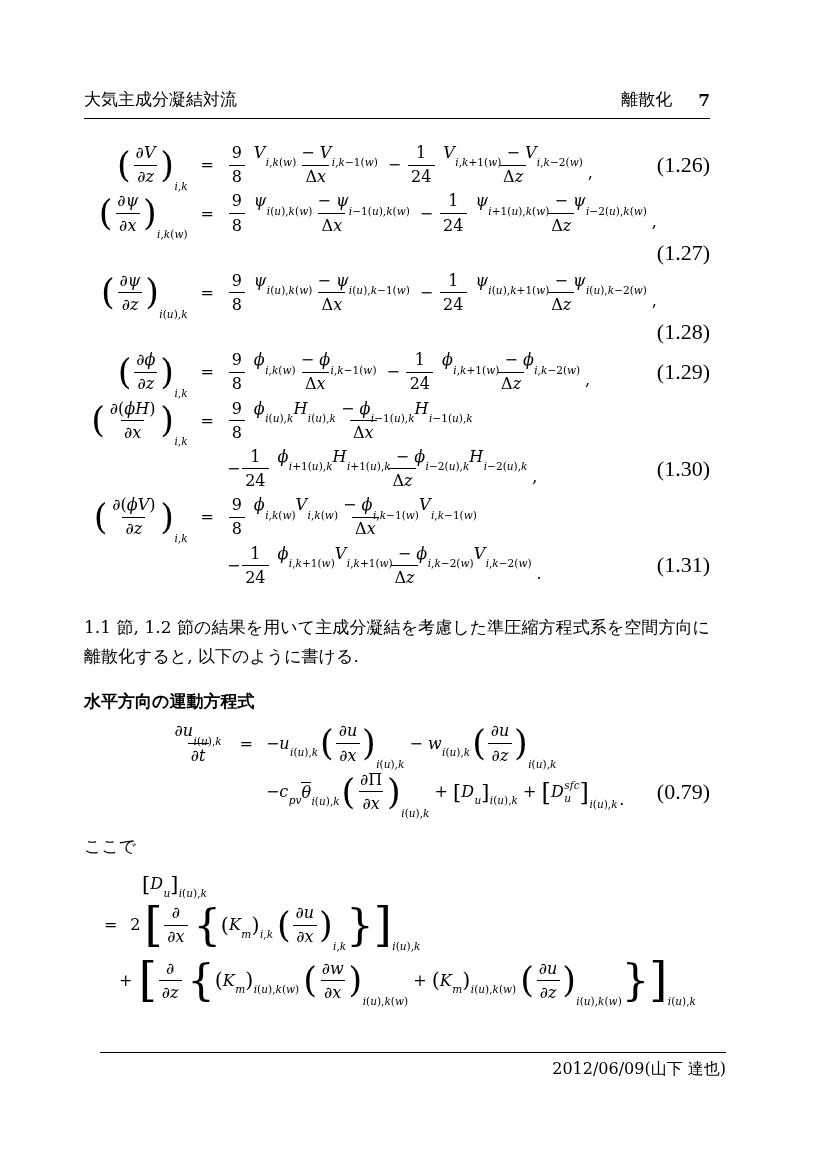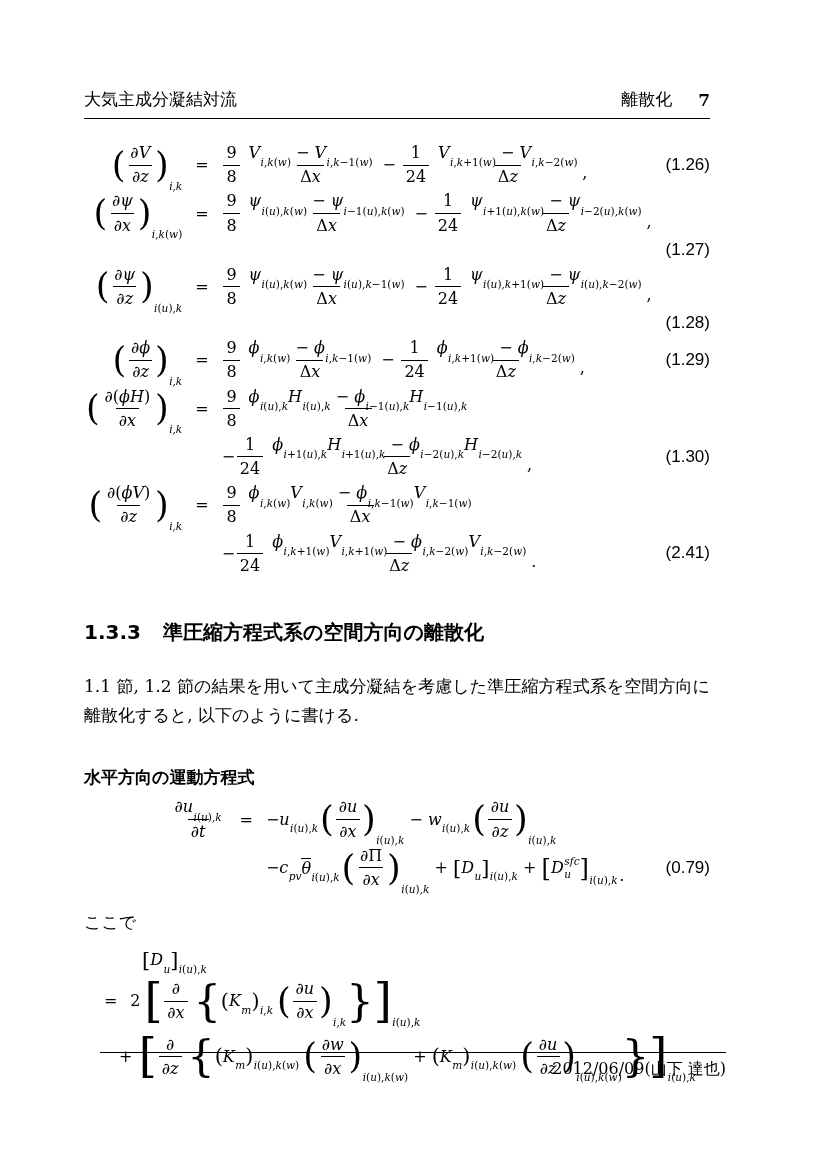--- a/index.html
+++ b/index.html
@@ -12,42 +12,42 @@
   .header-right{display:flex;gap:26px;align-items:center;}
   .pagenum{font-weight:bold;}
 
   
   .eqgrid{display:grid;grid-template-columns:1fr auto auto auto 1fr;align-items:center;
     row-gap:5px;font-family:"DejaVu Serif",serif;font-size:16px;margin-top:24px;}
   .cLHS{justify-self:end;}
   .cREL{padding:0 13px;justify-self:center;font-family:"DejaVu Serif",serif;}
   .cRHS{justify-self:start;}
   .cR{justify-self:end;text-align:right;}
-  .eqnum{font-size:17px;font-family:Liberation Sans, sans-serif;margin-left:14px;}
+  .eqnum{font-size:22px;font-family:Liberation Serif, serif;}
 
   .mrow{display:inline-flex;align-items:center;white-space:nowrap;}
   .mtxt{white-space:pre;}
   .mtxt .it{font-style:italic;}
   .mtxt .up{font-style:normal;}
   .mfrac{display:inline-flex;flex-direction:column;align-items:center;margin:0 0.1em;}
   .mnum{display:block;padding:0 0.2em 0.1em;line-height:1.25;text-align:center;}
   .mden{display:block;border-top:1px solid #000;padding:0.1em 0.2em 0;line-height:1.2;text-align:center;}
   .mscr{display:inline-flex;align-items:center;}
   .msub{font-size:0.66em;align-self:flex-end;transform:translateY(0.45em);margin-left:0.04em;line-height:1;}
   .mstack{display:inline-flex;flex-direction:column;align-items:flex-start;justify-content:center;
     font-size:0.66em;line-height:1.15;margin-left:0.06em;gap:0.12em;}
   .mdel{line-height:0;display:inline-block;font-family:"DejaVu Serif",serif;}
   .movl{display:inline-block;line-height:1.1;border-top:1px solid #000;padding-top:0.05em;}
   .msp{display:inline-block;}
   .mlo{align-self:center;transform:translateY(0.5em);}
 
   .section-heading{margin-top:44px;font-family:"DejaVu Sans",sans-serif;font-weight:bold;
     font-size:20px;display:flex;gap:22px;align-items:baseline;}
   .para{margin-top:26px;font-family:"DejaVu Serif",serif;font-size:17px;line-height:1.72;text-align:justify;}
-  .sublabel{margin-top:36px;font-family:"DejaVu Sans",sans-serif;font-weight:bold;font-size:17px;}
+  .sublabel{margin-top:19px;font-family:"DejaVu Sans",sans-serif;font-weight:bold;font-size:17px;}
   .koko{margin-top:22px;font-family:"DejaVu Serif",serif;font-size:17px;}
 
   .dblock{font-family:"DejaVu Serif",serif;font-size:16px;margin-top:16px;}
   .dline{display:flex;align-items:center;}
   .dline1{padding-left:58px;margin-bottom:10px;}
   .dline2{padding-left:20px;margin-bottom:12px;}
   .dline3{padding-left:35px;}
 
   .footer{position:absolute;left:100px;width:626px;top:1052px;border-top:1.5px solid #000;
     padding-top:6px;text-align:right;font-family:"DejaVu Serif",serif;font-size:16px;}
@@ -471,27 +471,23 @@
                   </span>
                   <span class="mscr">
                     <span class="mtxt"><span class="it">V</span></span>
                     <span class="msub"><span class="mtxt"><span class="it">i</span><span class="up">,</span><span class="it">k</span><span class="up">−</span><span class="up">2</span><span class="up">(</span><span class="it">w</span><span class="up">)</span></span></span>
                   </span>
                 </span></span>
               <span class="mden"><span class="mtxt"><span class="up">Δ</span><span class="it">z</span></span></span>
             </span>
             <span class="mlo"><span class="mtxt"><span class="up">.</span></span></span>
           </span></div>
-      <div class="cR"><span class="eqnum">(2.41)</span></div>
+      <div class="cR"><span class="eqnum">(1.31)</span></div>
     </div>
 
-    <div class="section-heading">
-      <span>1.3.3</span>
-      <span>準圧縮方程式系の空間方向の離散化</span>
-    </div>
 
     <div class="para">1.1 節, 1.2 節の結果を用いて主成分凝結を考慮した準圧縮方程式系を空間方向に離散化すると, 以下のように書ける.</div>
 
     <div class="sublabel">水平方向の運動方程式</div>
 
     <div class="eqgrid" style="margin-top:8px;">
 
       <div></div>
       <div class="cLHS"><span class="mrow">
             <span class="mfrac">

